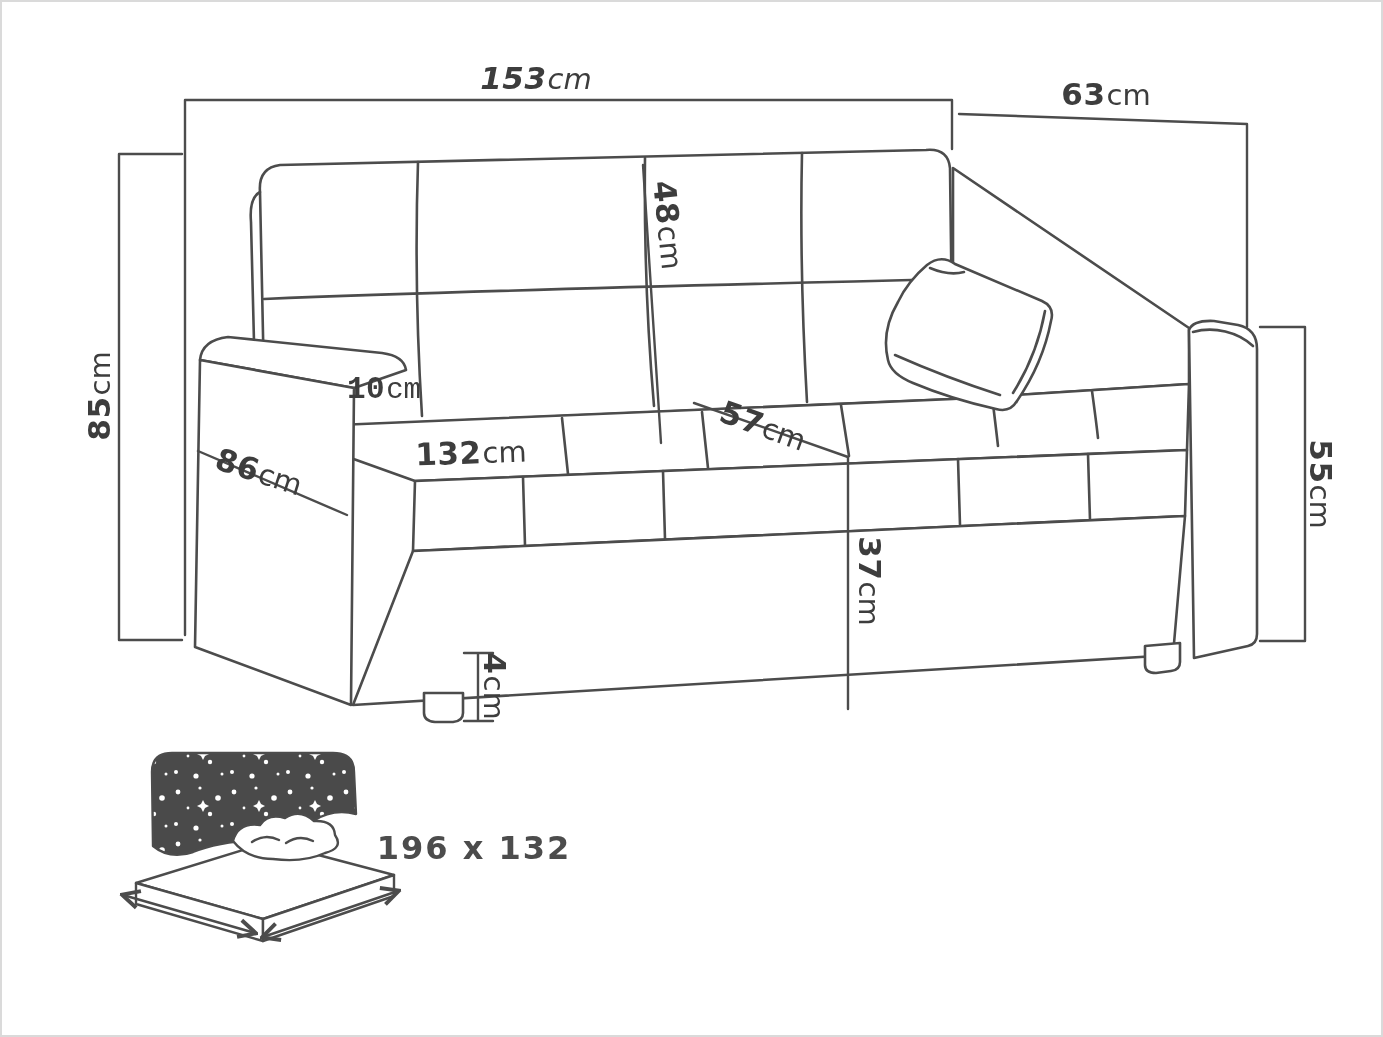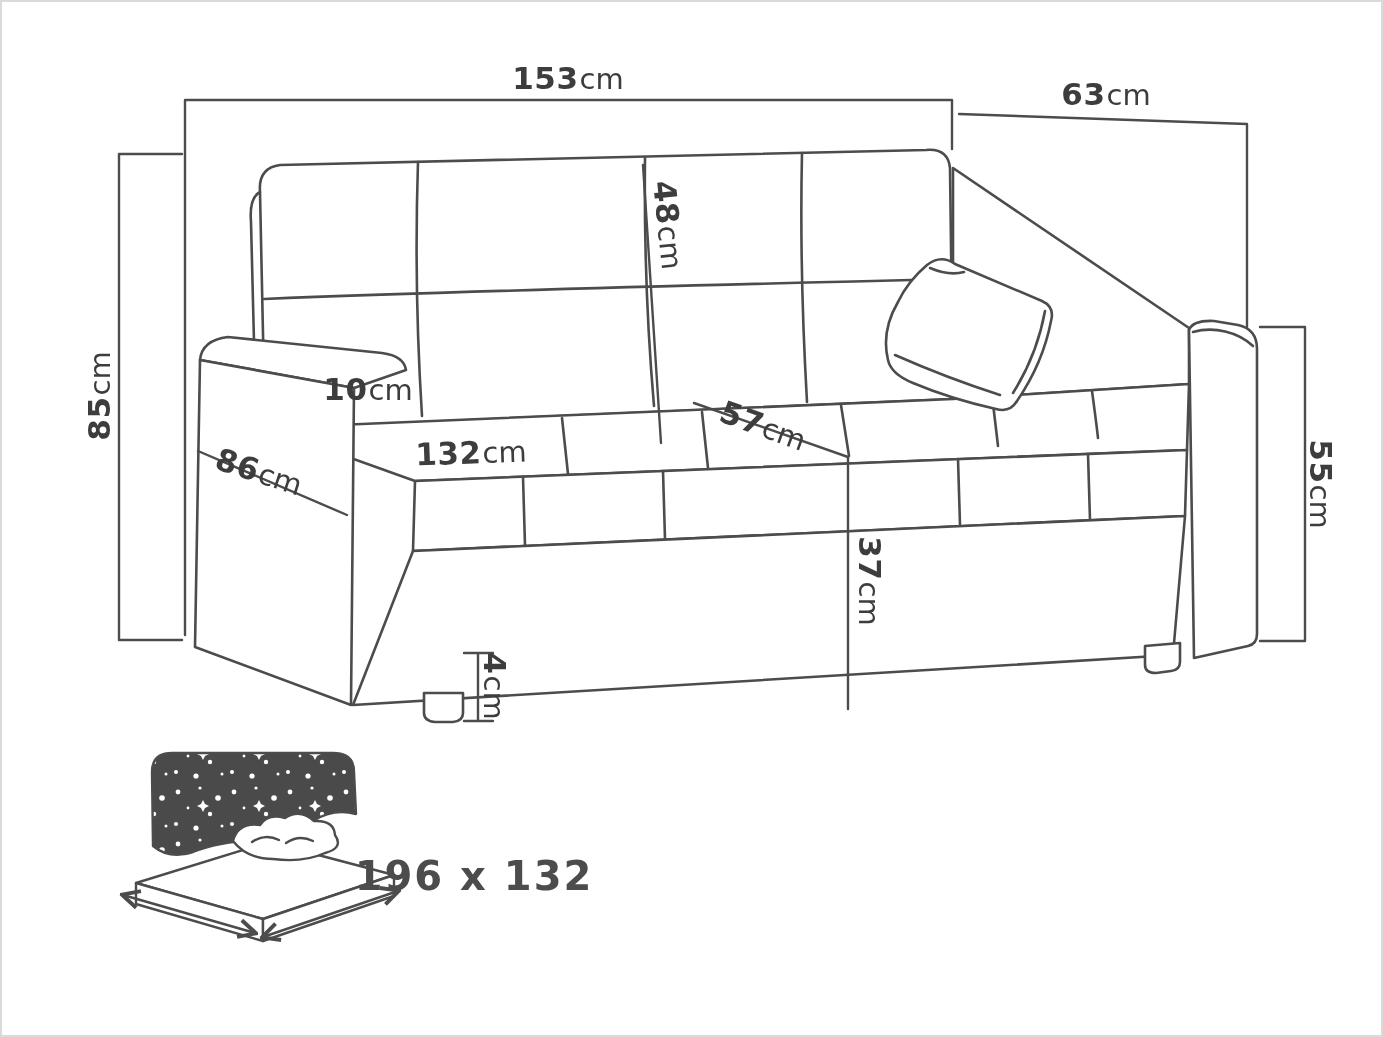--- a/index.html
+++ b/index.html
@@ -18,24 +18,23 @@
     white-space:nowrap;
     color:#3d3d3d;
     transform:translate(-50%,-50%) rotate(var(--r,0deg));
     line-height:1;
   }
   .dim .val { font-weight:700; font-size:31px; letter-spacing:0.5px; }
   .dim .unit { font-weight:400; font-size:29px; margin-left:1px; }
   .sleep-label {
     position:absolute;
     transform:translate(-50%,-50%);
-    font-weight:700; font-size:40px;
+    font-weight:700; font-size:32px;
     color:#4c4c4c; letter-spacing:2px;
     white-space:nowrap;
-    margin-top:28px;
   }
 </style>
 </head>
 <body>
 
 <div class="canvas">
 
   <svg class="art" width="1383" height="1037" viewBox="0 0 1383 1037">
     <defs>
       <pattern id="stars" width="56" height="52" patternUnits="userSpaceOnUse">
@@ -127,37 +126,37 @@
       <path d="M 117,152 L 117,638 M 117,152 L 180,152 M 117,638 L 180,638"></path>
       <path d="M 641,163 L 659,441"></path>
       <path d="M 692,401 L 846,455"></path>
       <path d="M 846,455 L 846,707"></path>
       <path d="M 476,651 L 476,719 M 462,651 L 491,651 M 462,719 L 491,719"></path>
       <path d="M 1303,325 L 1303,639 M 1258,325 L 1303,325 M 1258,639 L 1303,639"></path>
       <path d="M 196,449 L 345,513"></path>
     </g>
   </svg>
 
-  <div class="dim" style="left:566px; top:76px;">
+  <div class="dim" style="left:534px; top:76px;font-style:italic;">
     <span class="val">153</span><span class="unit">cm</span>
   </div>
 
   <div class="dim" style="left:1104px; top:92px;">
     <span class="val">63</span><span class="unit">cm</span>
   </div>
 
   <div class="dim" style="left:97px; top:394px; --r:-90deg;">
     <span class="val">85</span><span class="unit">cm</span>
   </div>
 
   <div class="dim" style="left:666px; top:223px; --r:84deg;">
     <span class="val">48</span><span class="unit">cm</span>
   </div>
 
-  <div class="dim" style="left:366px; top:387px;">
+  <div class="dim" style="left:382px; top:387px;font-family:Liberation Mono, monospace;">
     <span class="val">10</span><span class="unit">cm</span>
   </div>
 
   <div class="dim" style="left:257px; top:470px; --r:18deg;">
     <span class="val">86</span><span class="unit">cm</span>
   </div>
 
   <div class="dim" style="left:469px; top:451px; --r:-2deg;">
     <span class="val">132</span><span class="unit">cm</span>
   </div>

